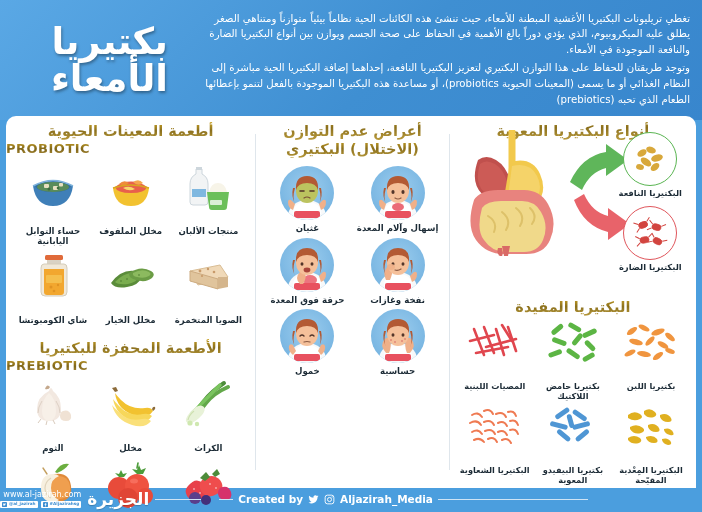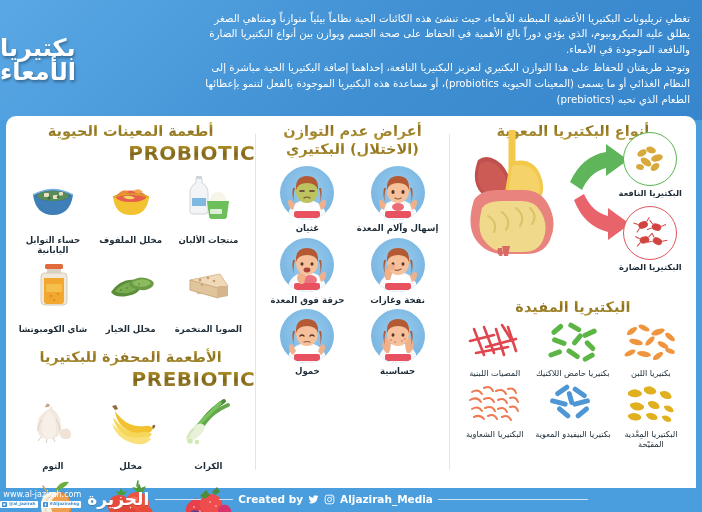--- a/index.html
+++ b/index.html
@@ -19,26 +19,26 @@
   .header {
     position: absolute; top: 0; left: 0;
     width: 702px; height: 120px;
     background: linear-gradient(135deg,#5aa8e5 0%,#3f8fd2 55%,#3886cd 100%);
     display: flex; flex-direction: row;
     align-items: center;
   }
   .header-title {
     width: 176px;
     padding-right: 8px;
-    text-align: left;
+    text-align: right;
     color: #ffffff;
     font-weight: bold;
     line-height: 1.0;
     text-shadow: 1px 2px 3px rgba(0,0,0,.35);
-    font-size: 24px;
+    font-size: 37px;
     letter-spacing: 1px;
   }
   .header-title .l2 { display:block; }
   .header-intro {
     flex: 1;
     padding: 6px 12px 6px 14px;
     color: #ffffff;
     font-size: 10.2px;
     line-height: 1.55;
     text-align: right;
@@ -73,23 +73,23 @@
     font-size: 14.5px;
     line-height: 1.25;
     background: linear-gradient(180deg,#c9a227 0%,#8a6f1d 48%,#b99b3c 100%);
     -webkit-background-clip: text;
     background-clip: text;
     color: #9a7b22;
     -webkit-text-fill-color: transparent;
     padding: 0 6px;
   }
   .sec-sub {
-    text-align: right;
+    text-align: left;
     font-weight: bold;
-    font-size: 20px;
+    font-size: 13px;
     letter-spacing: .5px;
     direction: ltr;
     background: linear-gradient(180deg,#c9a227 0%,#7e651a 55%,#b1913a 100%);
     -webkit-background-clip: text;
     background-clip: text;
     color: #8a6f1d;
     -webkit-text-fill-color: transparent;
     margin-top: 1px;
   }
 
@@ -150,22 +150,22 @@
   .bact-grid {
     display: grid;
     grid-template-columns: repeat(3, 1fr);
     gap: 2px 0;
     padding: 4px 6px 0 6px;
     direction: rtl;
   }
   .bact-cell { text-align: center; }
   .bact-art  { height: 48px; display:flex; align-items:center; justify-content:center; }
   .bact-label {
-    font-size: 8.2px; font-weight: normal; color:#1c2b36;
-    line-height: 1.2; margin-top: 1px; direction: rtl;
+    font-size: 8.2px; font-weight: bold; color:#1c2b36;
+    line-height: 1.2; margin-top: 14px; direction: rtl;
   }
 
   
   .footer {
     position: absolute; bottom: 0; left: 0;
     width: 702px; height: 26px;
     display: flex; align-items: center;
     color: #ffffff;
   }
   .footer-left {

